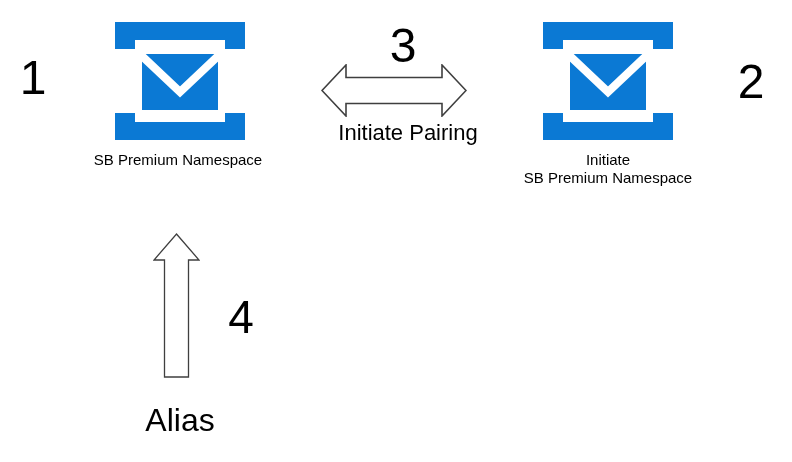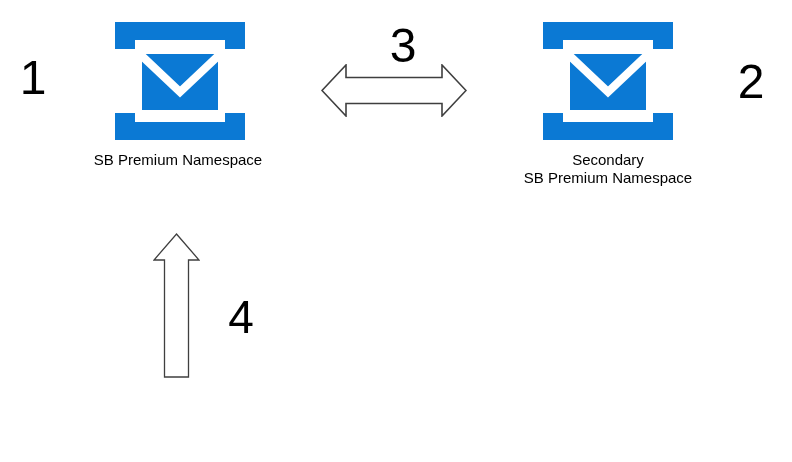--- a/index.html
+++ b/index.html
@@ -74,35 +74,37 @@
   <div class="abs node-label" style="left:78px; top:151px; width:200px;">
     <div>SB Premium Namespace</div>
   </div>
 
   <div class="abs step-number" style="left:378px; top:22px; width:50px;">3</div>
 
   <svg class="abs" style="left:321px; top:64px;" width="146" height="53" viewBox="0 0 146 53" aria-hidden="true">
     <path class="outline-arrow" stroke-width="1.6" d="M1,26.5 L25,1 L25,13.5 L121,13.5 L121,1 L145,26.5 L121,52 L121,39.5 L25,39.5 L25,52 Z"></path>
   </svg>
 
+  <div class="abs arrow-caption" style="left:318px; top:120px; width:180px;">Initiate Pairing</div>
 
   <svg class="abs sb-icon" style="left:543px; top:22px;" width="130" height="118" viewBox="0 0 130 118" aria-hidden="true">
     <path fill="currentColor" d="M0,0 H130 V27 H110 V18 H20 V27 H0 Z"></path>
     <path fill="currentColor" d="M0,91 H20 V100 H110 V91 H130 V118 H0 Z"></path>
     <rect fill="currentColor" x="27" y="32" width="76" height="56"></rect>
     <path class="env-flap" d="M28,35 L65,70 L102,35"></path>
   </svg>
 
   <div class="abs node-label" style="left:508px; top:151px; width:200px;">
-    <div>Secondary</div>
+    <div>Initiate</div>
     <div>SB Premium Namespace</div>
   </div>
 
   <div class="abs step-number" style="left:728px; top:58px; width:46px;">2</div>
 
   <svg class="abs" style="left:153px; top:233px;" width="47" height="145" viewBox="0 0 47 145" aria-hidden="true">
     <path class="outline-arrow" stroke-width="1.3" d="M23.5,1 L46,27 L35.5,27 L35.5,144 L11.5,144 L11.5,27 L1,27 Z"></path>
   </svg>
 
   <div class="abs step-number" style="left:218px; top:294px; width:46px; font-size:46px;">4</div>
 
+  <div class="abs alias-caption" style="left:130px; top:401px; width:100px;">Alias</div>
 
 </div>
 
 </body></html>

